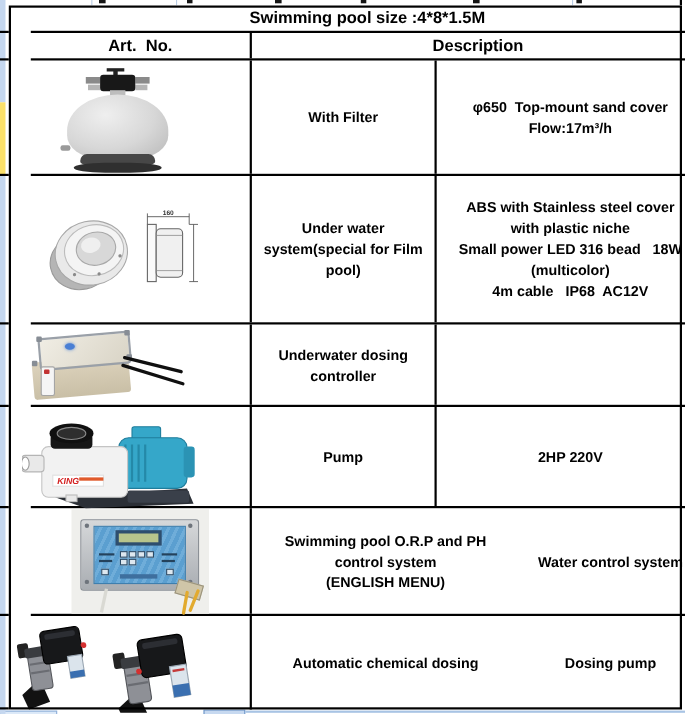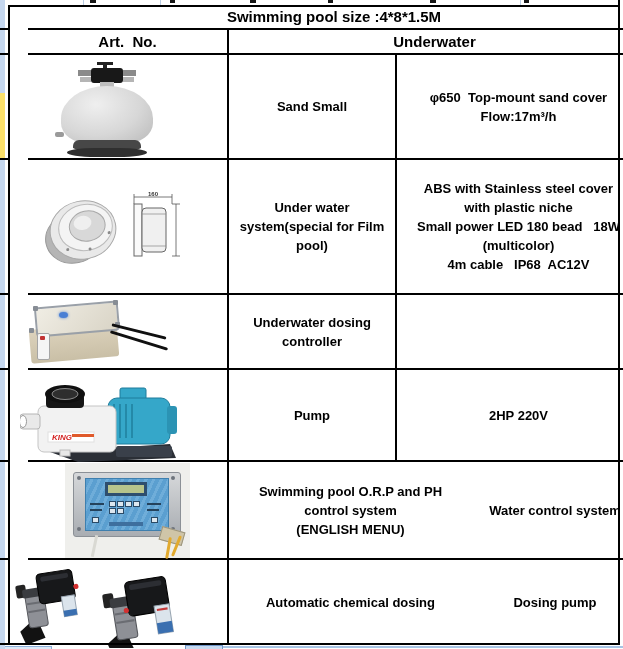--- a/index.html
+++ b/index.html
@@ -110,46 +110,46 @@
     <div class="cell" style="flex:1;">
       <span class="txt title-txt">Swimming pool size :4*8*1.5M</span>
     </div>
   </div>
 
   <div class="row" style="height:25px;">
     <div class="cell c1">
       <span class="txt hdr-txt">Art.  No.</span>
     </div>
     <div class="cell hdr-desc">
-      <span class="txt hdr-txt">Underwater</span>
+      <span class="txt hdr-txt">Description</span>
     </div>
   </div>
 
   <div class="row" style="height:105px;">
     <div class="cell c1"></div>
     <div class="cell c2">
-      <span class="txt">Sand Small</span>
+      <span class="txt">With Filter</span>
     </div>
     <div class="cell c3">
       <span class="txt">φ650  Top-mount sand cover
 Flow:17m³/h</span>
     </div>
   </div>
 
   <div class="row" style="height:135px;">
     <div class="cell c1"></div>
     <div class="cell c2">
       <span class="txt">Under water
 system(special for Film
 pool)</span>
     </div>
     <div class="cell c3">
       <span class="txt">ABS with Stainless steel cover
 with plastic niche
-Small power LED 180 bead   18W
+Small power LED 316 bead   18W
 (multicolor)
 4m cable   IP68  AC12V</span>
     </div>
   </div>
 
   <div class="row" style="height:75px;">
     <div class="cell c1"></div>
     <div class="cell c2">
       <span class="txt">Underwater dosing
 controller</span>

